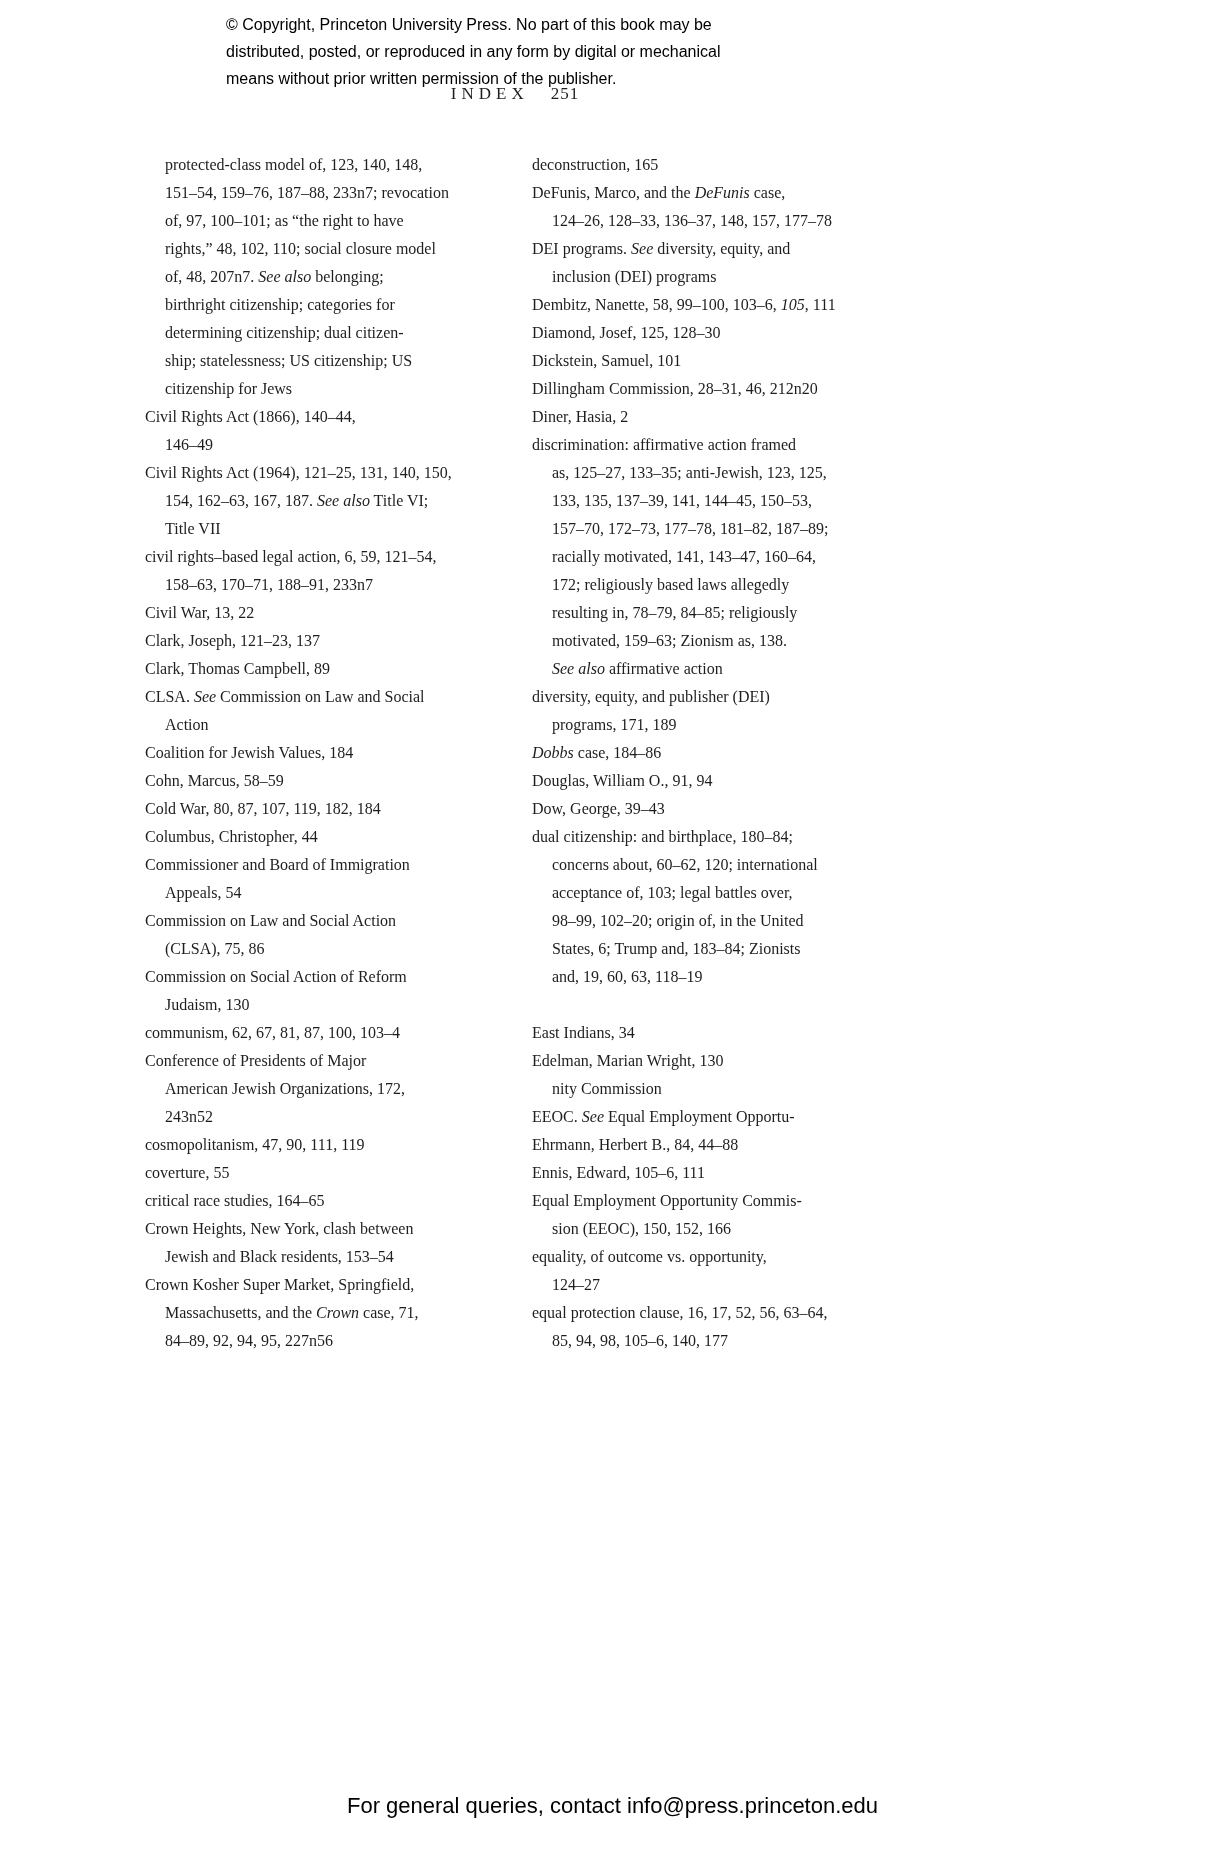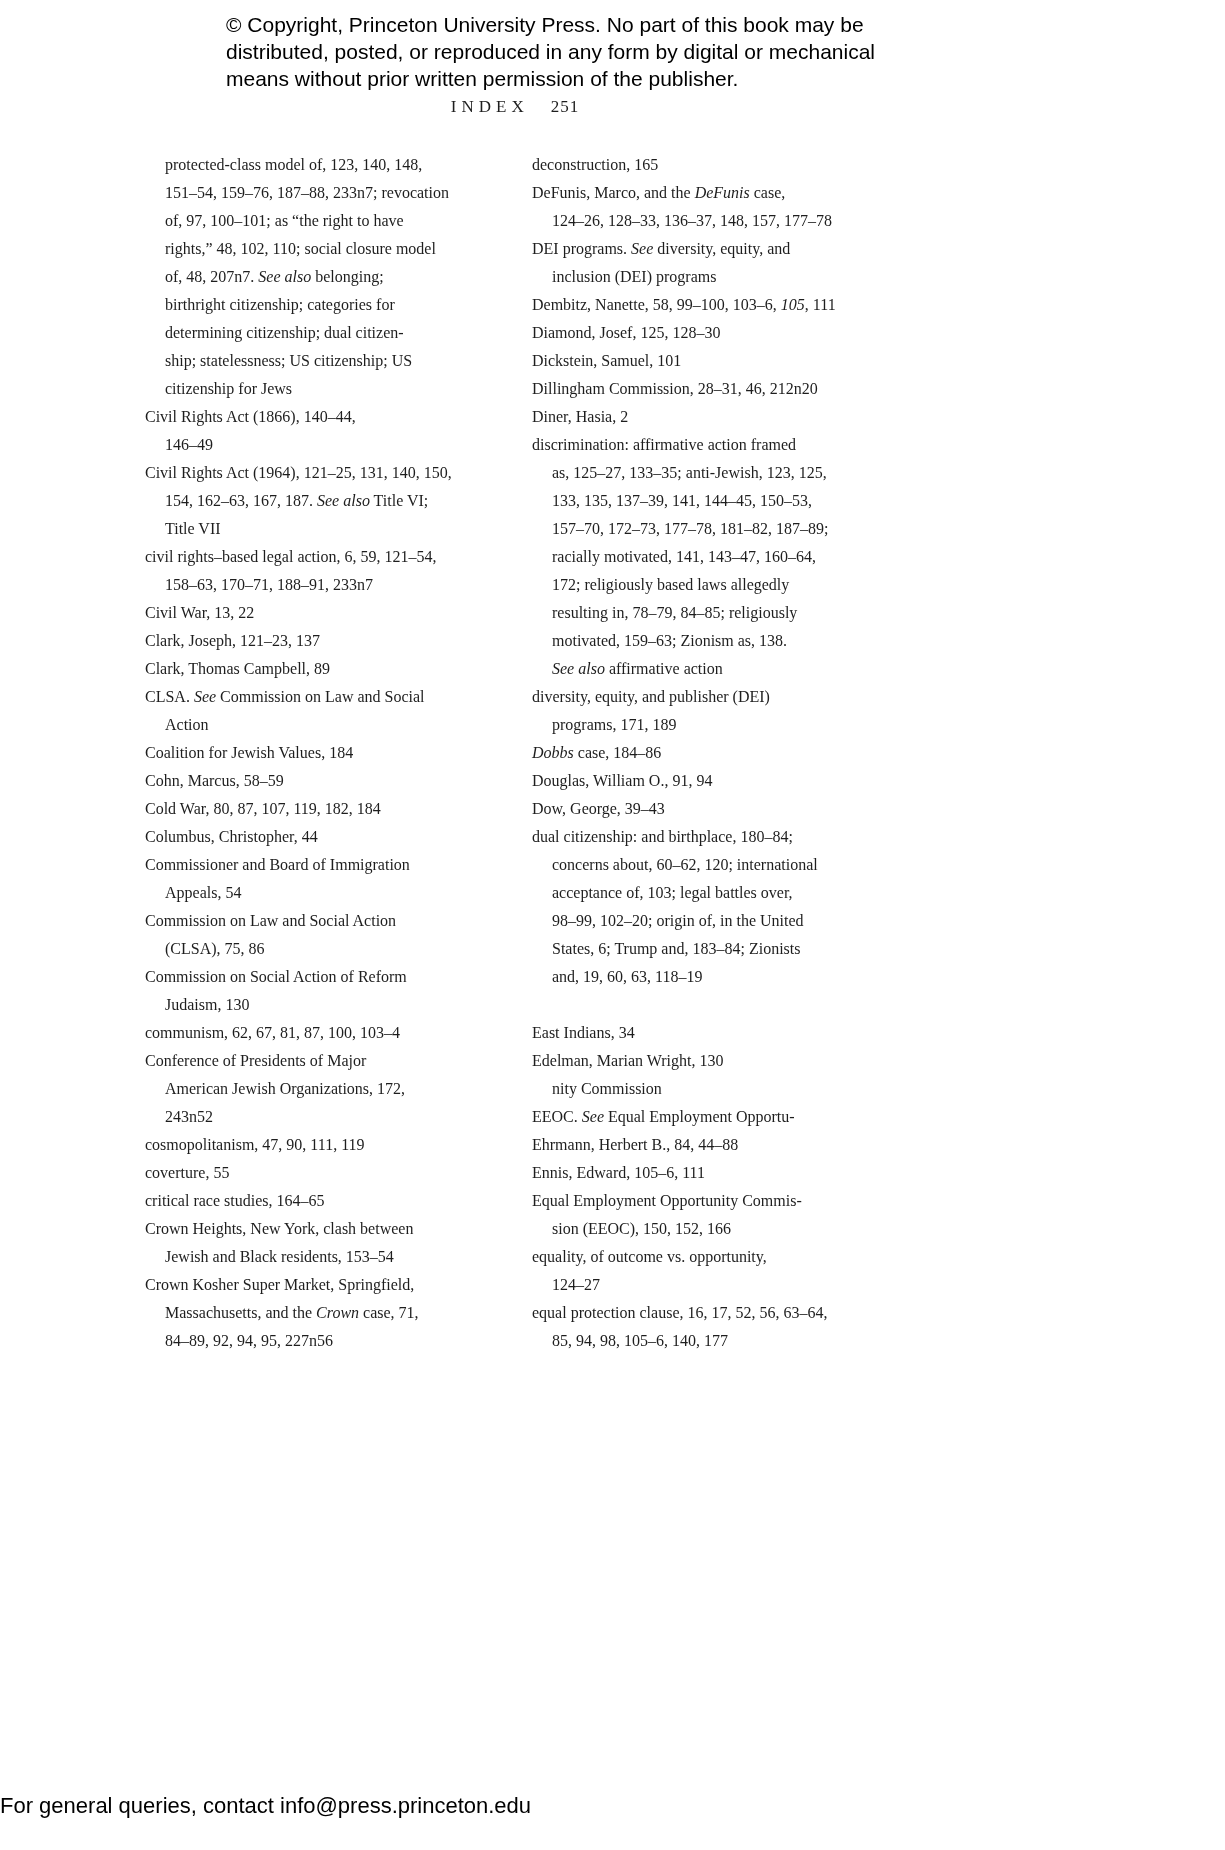--- a/index.html
+++ b/index.html
@@ -10,28 +10,28 @@
     position: relative;
     font-family: "Liberation Serif", serif;
     color: #1e1e1e;
     overflow: hidden;
   }
   .copyright {
     position: absolute;
     left: 226px;
     top: 11px;
     font-family: "Liberation Sans", sans-serif;
-    font-size: 21px;
+    font-size: 16px;
     line-height: 27px;
     color: #000000;
     white-space: nowrap;
   }
   .page-header {
     position: absolute;
-    top: 97px;
+    top: 84px;
     left: 0;
     width: 1030px;
     text-align: center;
     font-size: 17px;
     color: #1e1e1e;
   }
   .page-header .index-title {
     letter-spacing: 5px;
   }
   .page-header .page-number {
@@ -48,21 +48,21 @@
   .col-left  { left: 145px; }
   .col-right { left: 532px; }
   .index-line { white-space: nowrap; }
   .index-line.indent { padding-left: 20px; }
   .index-line.gap-before { margin-top: 28px; }
   .footer {
     position: absolute;
     top: 1793px;
     left: 0;
     width: 1225px;
-    text-align: left;
+    text-align: center;
     font-family: "Liberation Sans", sans-serif;
     font-size: 22px;
     color: #000000;
   }
 </style>
 </head>
 <body>
 
 <div class="copyright">
   <div>© Copyright, Princeton University Press. No part of this book may be</div>

